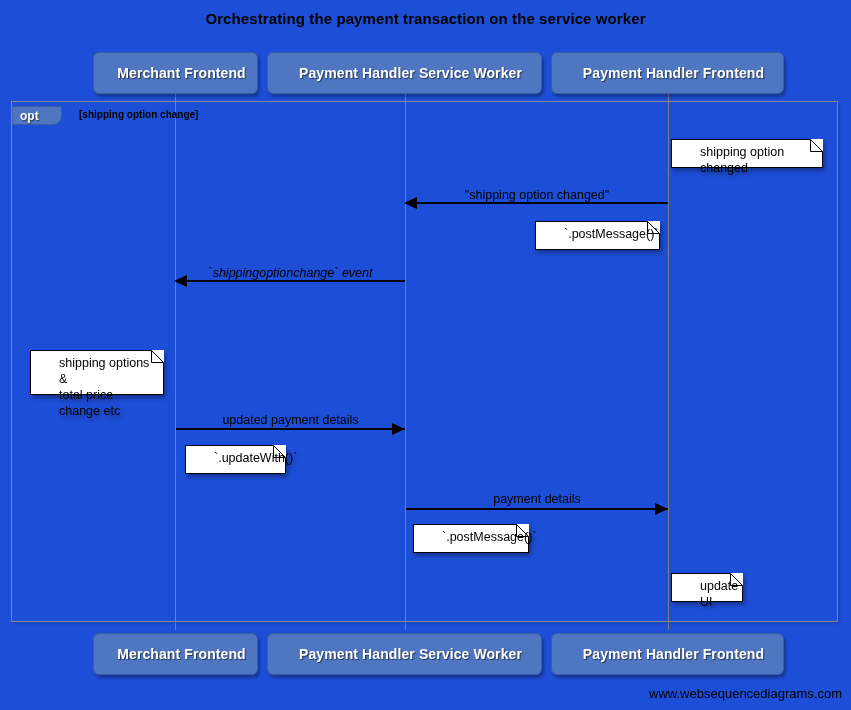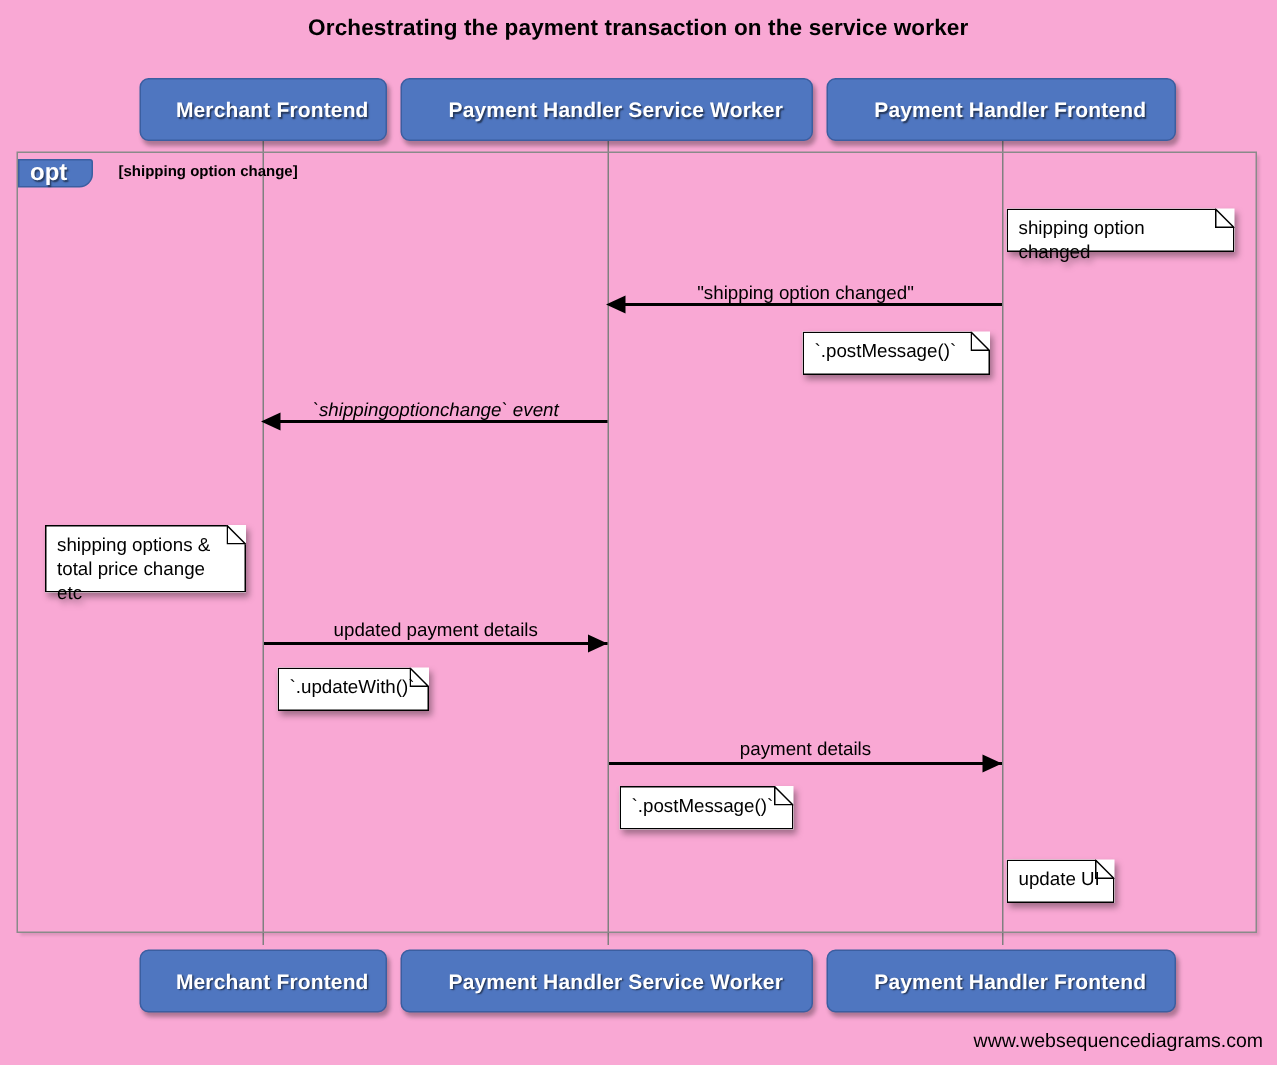--- a/index.html
+++ b/index.html
@@ -9,21 +9,21 @@
   }
   body {
     font-family: "Liberation Sans", sans-serif;
     -webkit-font-smoothing: antialiased;
   }
   #canvas {
     position: relative;
     width: 851px;
     height: 710px;
     overflow: hidden;
-    background: #f9a8d4;
+    background: #1d4ed8;
   }
 
   
   .diagram-title {
     position: absolute;
     left: 0;
     top: 10px;
     width: 851px;
     text-align: center;
     font-size: 15px;
@@ -77,21 +77,21 @@
     background: #4f76c0;
     border: 1px solid #3b5ea0;
     box-sizing: border-box;
     display: flex;
     align-items: center;
     padding-left: 7px;
     border-bottom-right-radius: 9px;
     border-top-right-radius: 2px;
   }
   .frame-tag span {
-    font-size: 16px;
+    font-size: 12px;
     font-weight: bold;
     color: #ffffff;
     text-shadow: 1px 1px 1px rgba(0,0,0,0.5);
   }
   .frame-guard {
     position: absolute;
     font-size: 10px;
     font-weight: bold;
     color: #000000;
     white-space: nowrap;
@@ -119,20 +119,21 @@
     white-space: nowrap;
     text-align: center;
   }
 
   
   .note {
     position: absolute;
     background: #ffffff;
     box-sizing: border-box;
     filter: drop-shadow(2px 3px 2px rgba(0,0,0,0.35));
+    padding-left: 21px;
   }
   .note-body {
     position: absolute;
     inset: 0;
     background: #ffffff;
     border: 1px solid #000000;
     box-sizing: border-box;
     clip-path: polygon(0 0, calc(100% - 13px) 0, 100% 13px, 100% 100%, 0 100%);
   }
   .note-fold {

